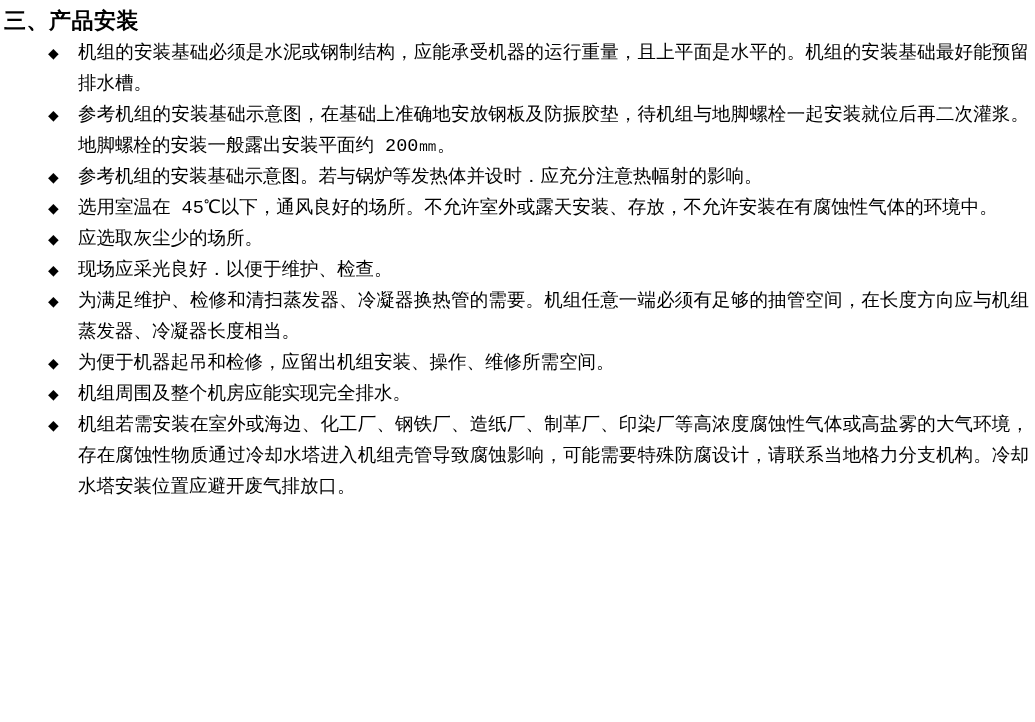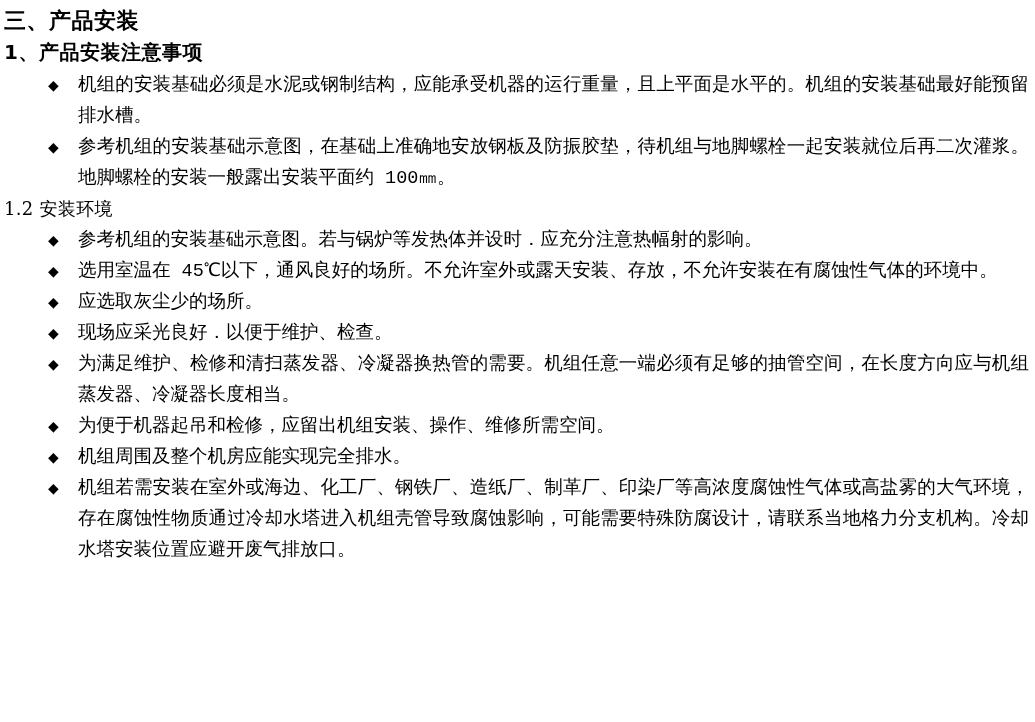--- a/index.html
+++ b/index.html
@@ -72,34 +72,32 @@
     padding-right: 2px;
     font-family: Liberation Mono, monospace;
   }
 </style>
 </head>
 <body>
 
 <div class="page">
 
   <div class="h1">三、产品安装</div>
-  <div class="h2">1、产品安装注意事项</div>
 
   <ul class="bullets">
     <li class="bullet">
       <span class="mark">◆</span>
       <span class="txt">机组的安装基础必须是水泥或钢制结构，应能承受机器的运行重量，且上平面是水平的。机组的安装基础最好能预留排水槽。</span>
     </li>
     <li class="bullet">
       <span class="mark">◆</span>
-      <span class="txt">参考机组的安装基础示意图，在基础上准确地安放钢板及防振胶垫，待机组与地脚螺栓一起安装就位后再二次灌浆。地脚螺栓的安装一般露出安装平面约 100㎜。</span>
+      <span class="txt">参考机组的安装基础示意图，在基础上准确地安放钢板及防振胶垫，待机组与地脚螺栓一起安装就位后再二次灌浆。地脚螺栓的安装一般露出安装平面约 200㎜。</span>
     </li>
   </ul>
 
-  <div class="sub">1.2 安装环境</div>
   <ul class="bullets">
     <li class="bullet">
       <span class="mark">◆</span>
       <span class="txt">参考机组的安装基础示意图。若与锅炉等发热体并设时．应充分注意热幅射的影响。</span>
     </li>
     <li class="bullet">
       <span class="mark">◆</span>
       <span class="txt">选用室温在 45℃以下，通风良好的场所。不允许室外或露天安装、存放，不允许安装在有腐蚀性气体的环境中。</span>
     </li>
     <li class="bullet">

